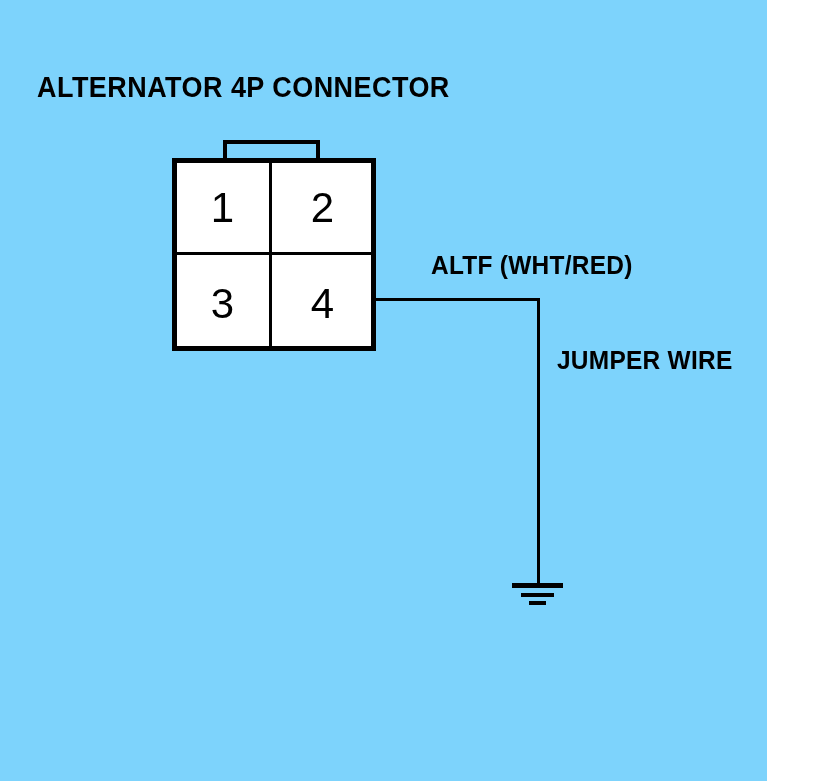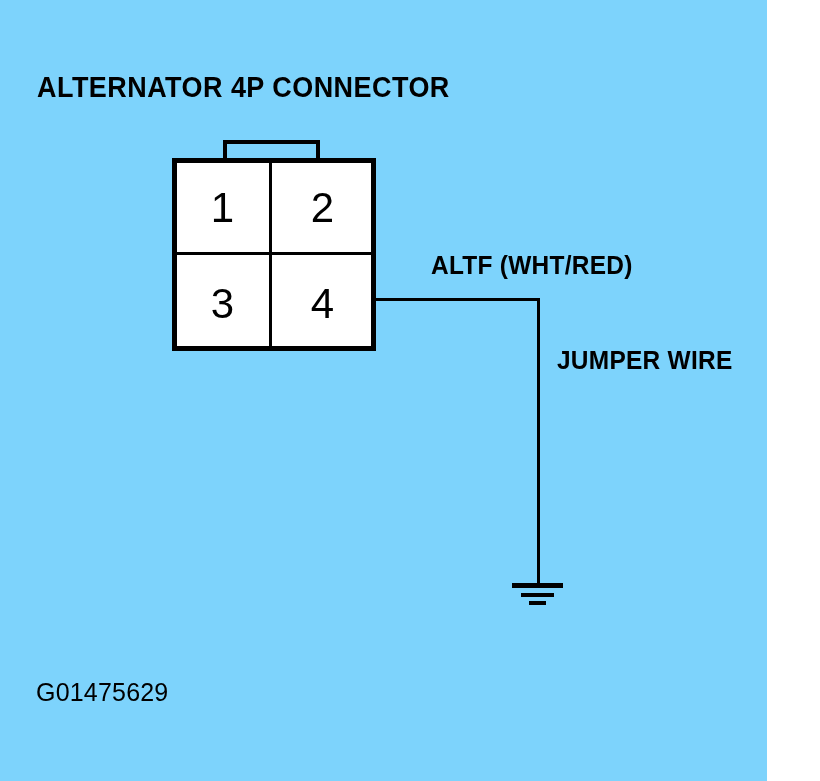--- a/index.html
+++ b/index.html
@@ -212,15 +212,14 @@
 
   <div class="ground-bar ground-bar-1"></div>
   <div class="ground-bar ground-bar-2"></div>
   <div class="ground-bar ground-bar-3"></div>
 
   <div class="wire-label label-altf">ALTF (WHT/RED)</div>
 
   <div class="wire-label label-jumper">JUMPER WIRE</div>
 
 
-  <div class="caption-code">G01475629</div>
 
 </div>
 
 </body></html>

